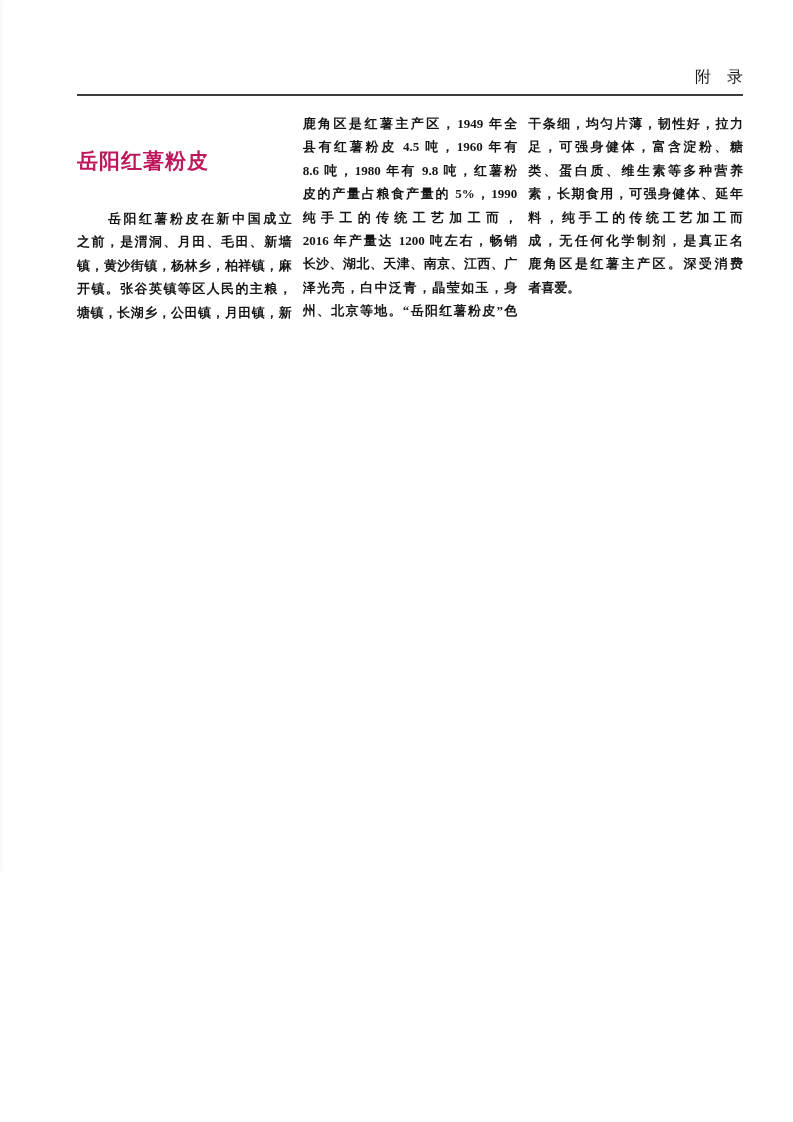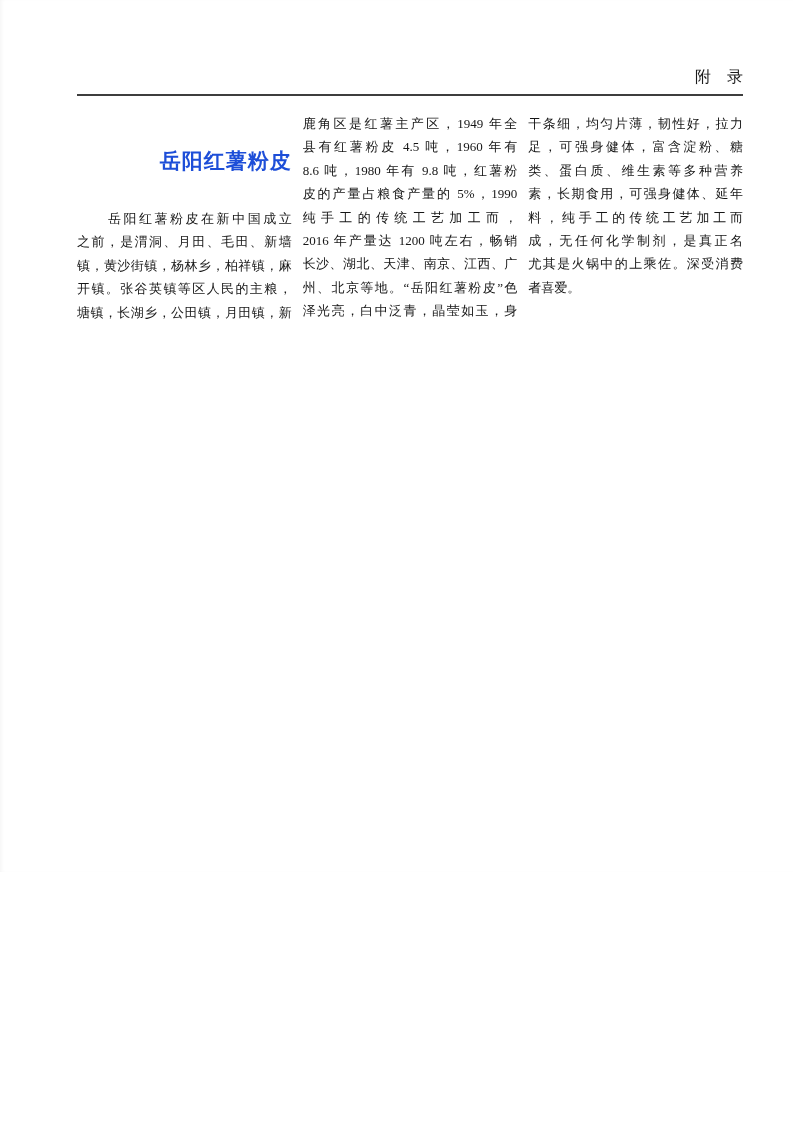--- a/index.html
+++ b/index.html
@@ -42,33 +42,34 @@
     font-size: 13px;
     line-height: 23.4px;
   }
   .col {
     flex: 1;
     min-width: 0;
   }
   .article-title {
     font-size: 21px;
     font-weight: bold;
-    text-align: right;
+    text-align: left;
     letter-spacing: 1px;
     line-height: 30px;
     margin: 34px 0 31px 0;
-    color: #1d4ed8;
+    color: #be185d;
   }
   .line {
     height: 23.4px;
     overflow: hidden;
     text-align: justify;
     text-align-last: justify;
     text-justify: inter-character;
     white-space: normal;
+    font-weight: bold;
   }
   .para-end .line:last-child {
     text-align-last: left;
   }
   .page-number {
     position: absolute;
     top: 1036px;
     right: 44px;
     font-size: 15px;
     line-height: 20px;
@@ -103,34 +104,34 @@
 
       <div class="col">
         <div class="para">
             <div class="line">鹿角区是红薯主产区，1949 年全</div>
             <div class="line">县有红薯粉皮 4.5 吨，1960 年有</div>
             <div class="line">8.6 吨，1980 年有 9.8 吨，红薯粉</div>
             <div class="line">皮的产量占粮食产量的 5%，1990</div>
             <div class="line">纯手工的传统工艺加工而，</div>
             <div class="line">2016 年产量达 1200 吨左右，畅销</div>
             <div class="line">长沙、湖北、天津、南京、江西、广</div>
+            <div class="line">泽光亮，白中泛青，晶莹如玉，身</div>
             <div class="line">州、北京等地。“岳阳红薯粉皮”色</div>
-            <div class="line">泽光亮，白中泛青，晶莹如玉，身</div>
           </div>
       </div>
 
       <div class="col para-end">
         <div class="para">
             <div class="line">干条细，均匀片薄，韧性好，拉力</div>
             <div class="line">足，可强身健体，富含淀粉、糖</div>
             <div class="line">类、蛋白质、维生素等多种营养</div>
             <div class="line">素，长期食用，可强身健体、延年</div>
             <div class="line">料，纯手工的传统工艺加工而</div>
             <div class="line">成，无任何化学制剂，是真正名</div>
-            <div class="line">尤其是火锅中的上乘佐。深受消费</div>
+            <div class="line">鹿角区是红薯主产区。深受消费</div>
             <div class="line">者喜爱。</div>
           </div>
       </div>
 
     </section>
 
   </div>
 
   <div class="page-number">–329–</div>
 </div>

